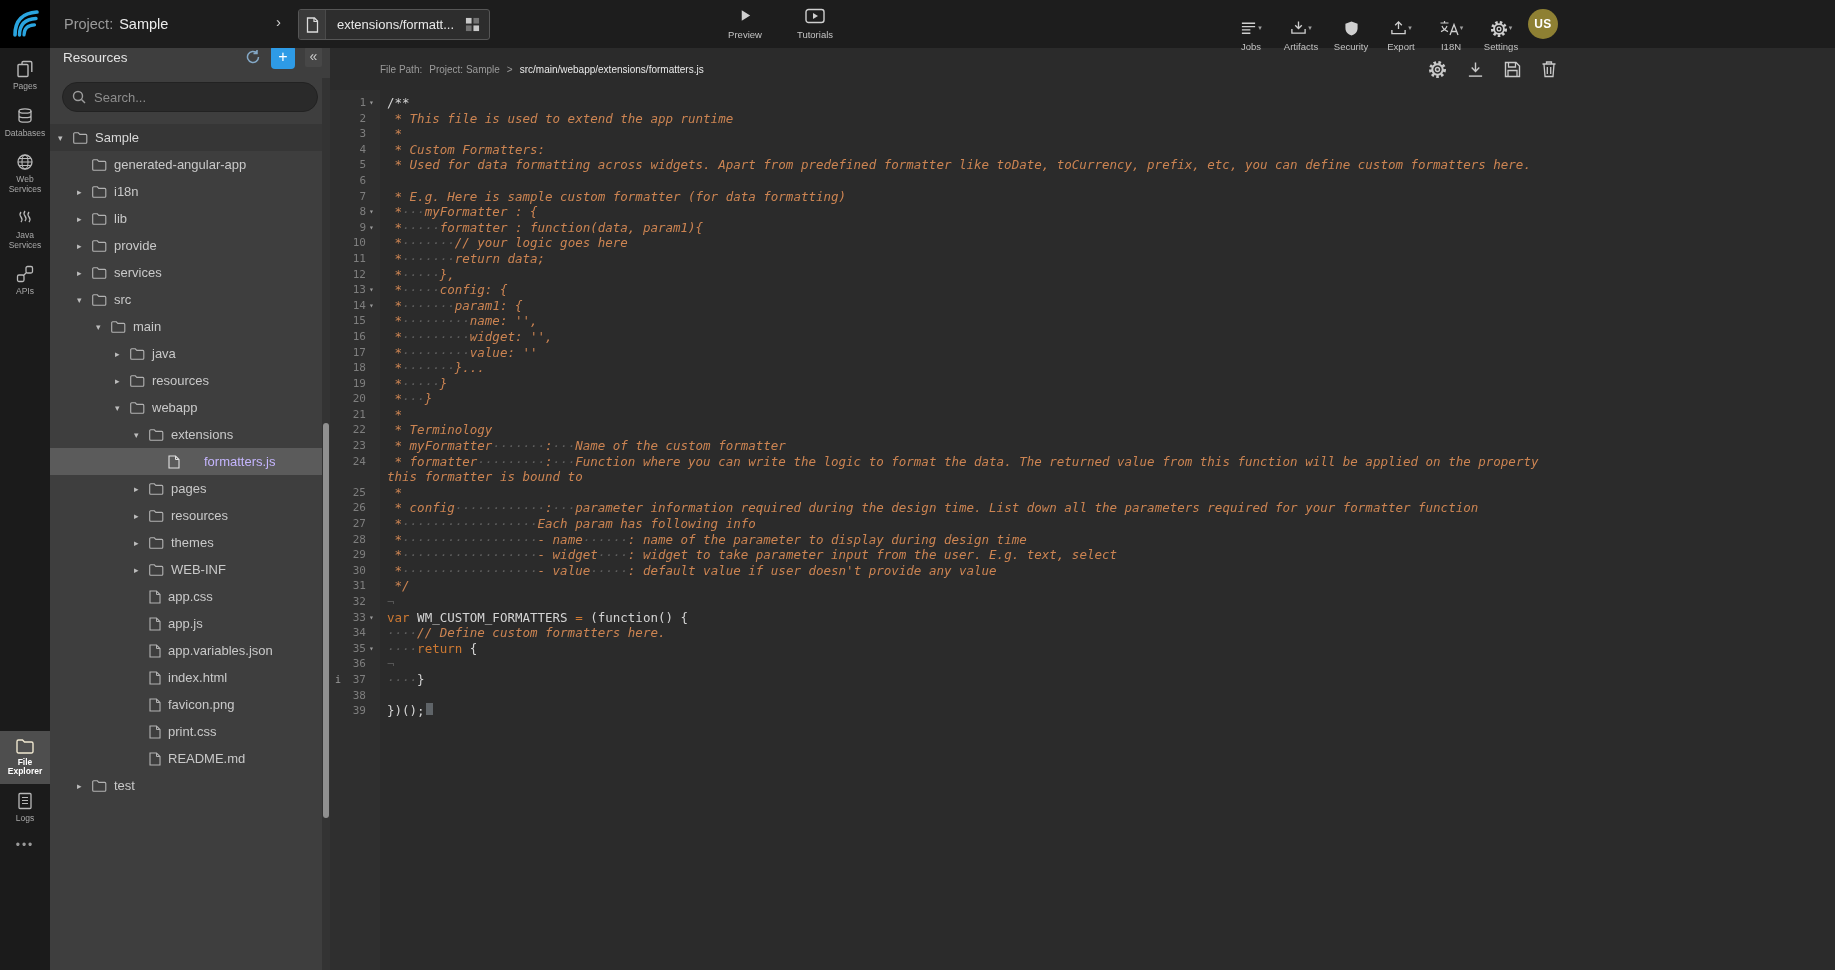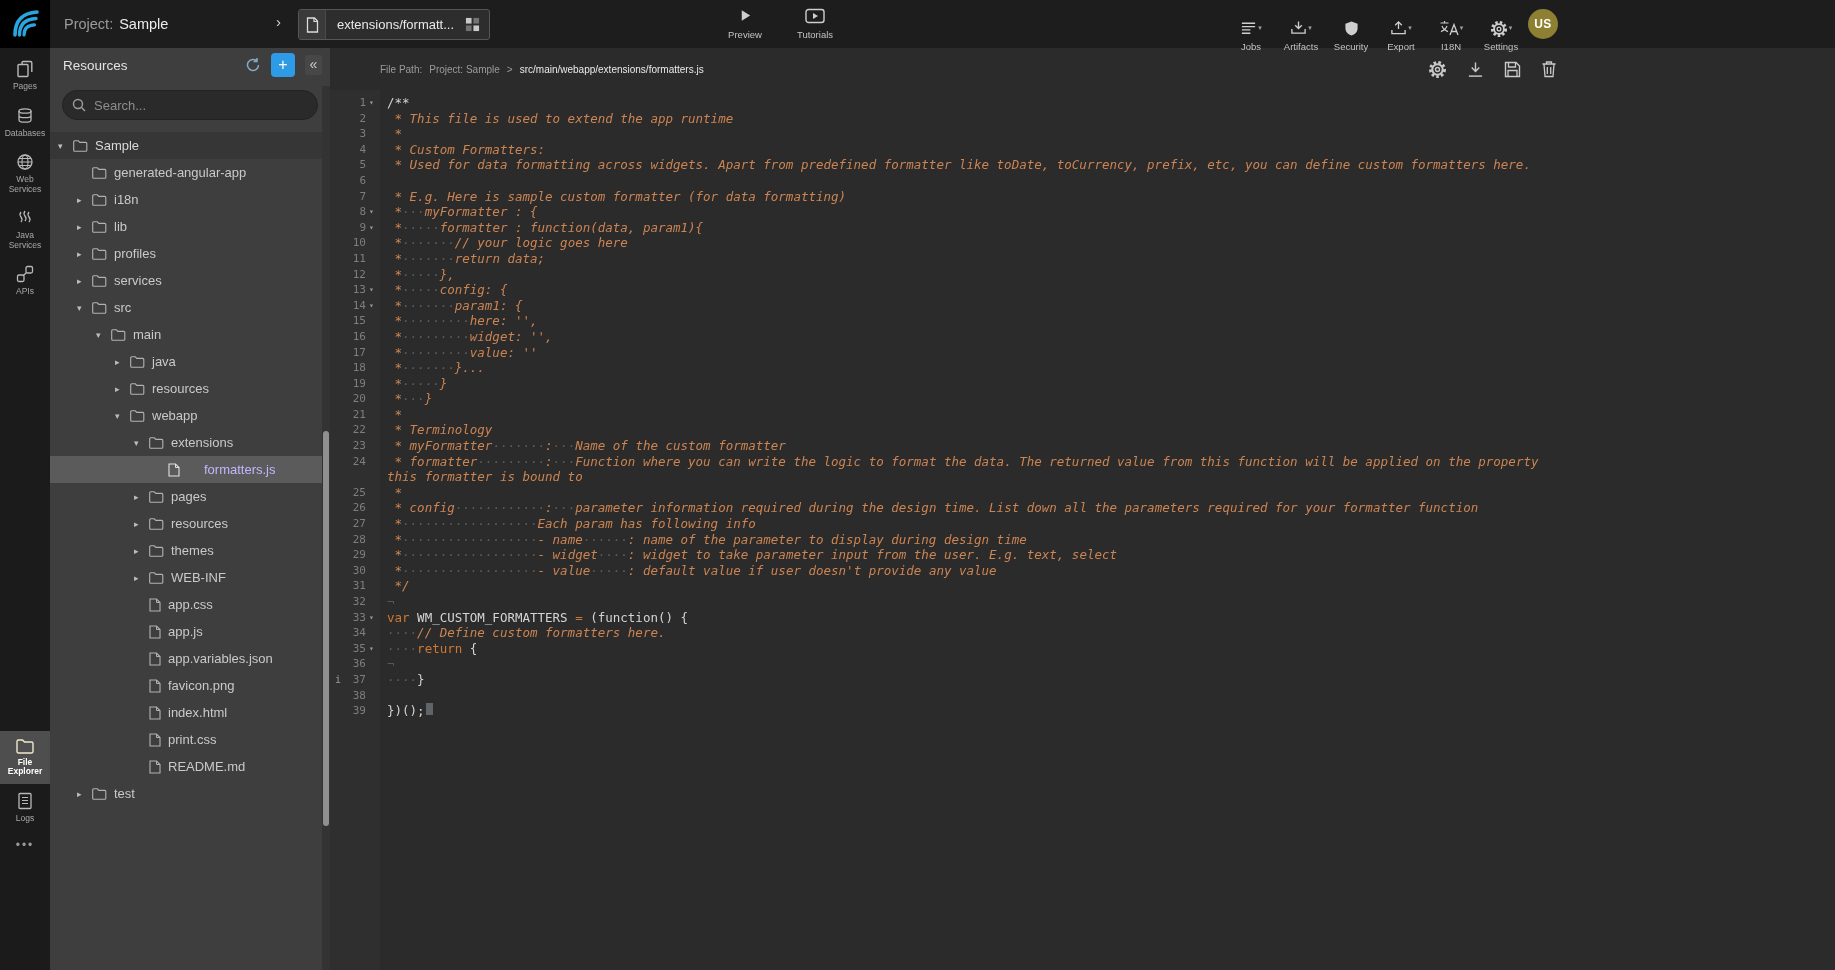--- a/index.html
+++ b/index.html
@@ -32,21 +32,21 @@
 .rail{position:absolute;top:48px;left:0;width:50px;bottom:0;background:#1b1b1b;display:flex;flex-direction:column;z-index:5;}
 #rail-top{padding-top:4px;}
 .rail-item{width:50px;padding:8px 2px 7px;display:flex;flex-direction:column;align-items:center;gap:4px;color:#b9b9b9;cursor:pointer;}
 .rail-lab{font-size:8.5px;line-height:9.5px;color:#a8a8a8;text-align:center;}
 .rail-item.active{background:#4e4e4e;color:#efe7cf;}
 .rail-item.active .rail-lab{color:#fff;font-weight:bold;}
 #rail-bottom{margin-top:auto;}
 .rail-dots{color:#9a9a9a;font-size:12px;text-align:center;padding:8px 0 118px;letter-spacing:2px;cursor:pointer;}
 
 
-.resources{position:absolute;top:44px;left:50px;width:280px;bottom:0;background:#3e3e3e;z-index:4;}
+.resources{position:absolute;top:36px;left:50px;width:280px;bottom:0;background:#3e3e3e;z-index:4;}
 .res-header{height:42px;display:flex;align-items:center;padding:0 8px 0 13px;}
 .res-title{flex:1;font-size:13.5px;color:#e3e3e3;}
 .res-refresh{color:#84a8c6;margin-right:10px;cursor:pointer;}
 .res-add{width:24px;height:24px;border-radius:4px;border:none;background:#2e9be6;color:#fff;font-size:16px;line-height:22px;text-align:center;cursor:pointer;font-family:inherit;}
 .res-collapse{margin-left:10px;width:17px;height:20px;background:#474747;border-radius:2px;color:#cdcdcd;font-size:14px;line-height:19px;text-align:center;cursor:pointer;}
 .res-search{margin:4px 12px 0;position:relative;}
 .res-search .icon{position:absolute;left:10px;top:8px;color:#9d9d9d;}
 .search-input{width:100%;height:30px;background:#2a2a2a;border:1px solid #222;border-radius:15px;padding:0 10px 0 31px;color:#ddd;font-size:13px;font-family:inherit;outline:none;}
 .search-input::placeholder{color:#8d8d8d;}
 #tree{margin-top:12px;}
@@ -346,21 +346,21 @@
         </span>
         <span class="tree-label">lib</span>
       </div>
       <div class="tree-row" style="padding-left: 27px;">
         <span class="chev">▸</span>
         <span class="icon">
           <svg width="15" height="12" viewBox="0 0 15 12">
             <path d="M0.7 1.8 A1 1 0 0 1 1.7 0.8 h3.6 l1.5 1.6 h6 a1 1 0 0 1 1 1 v6.8 a1 1 0 0 1 -1 1 H1.7 a1 1 0 0 1 -1 -1 z" fill="none" stroke="currentColor" stroke-width="1.1"></path>
           </svg>
         </span>
-        <span class="tree-label">profiles</span>
+        <span class="tree-label">provide</span>
       </div>
       <div class="tree-row" style="padding-left: 27px;">
         <span class="chev">▸</span>
         <span class="icon">
           <svg width="15" height="12" viewBox="0 0 15 12">
             <path d="M0.7 1.8 A1 1 0 0 1 1.7 0.8 h3.6 l1.5 1.6 h6 a1 1 0 0 1 1 1 v6.8 a1 1 0 0 1 -1 1 H1.7 a1 1 0 0 1 -1 -1 z" fill="none" stroke="currentColor" stroke-width="1.1"></path>
           </svg>
         </span>
         <span class="tree-label">services</span>
       </div>
@@ -495,31 +495,31 @@
         <span class="tree-label">app.variables.json</span>
       </div>
       <div class="tree-row" style="padding-left: 84px;">
         <span class="chev"></span>
         <span class="icon">
           <svg width="12" height="14" viewBox="0 0 12 14">
             <path d="M1 1 h6.5 L11 4.5 V13 H1 z" fill="none" stroke="currentColor" stroke-width="1.1"></path>
             <path d="M7.5 1 v3.5 H11" fill="none" stroke="currentColor" stroke-width="1"></path>
           </svg>
         </span>
-        <span class="tree-label">favicon.png</span>
+        <span class="tree-label">index.html</span>
       </div>
       <div class="tree-row" style="padding-left: 84px;">
         <span class="chev"></span>
         <span class="icon">
           <svg width="12" height="14" viewBox="0 0 12 14">
             <path d="M1 1 h6.5 L11 4.5 V13 H1 z" fill="none" stroke="currentColor" stroke-width="1.1"></path>
             <path d="M7.5 1 v3.5 H11" fill="none" stroke="currentColor" stroke-width="1"></path>
           </svg>
         </span>
-        <span class="tree-label">index.html</span>
+        <span class="tree-label">favicon.png</span>
       </div>
       <div class="tree-row" style="padding-left: 84px;">
         <span class="chev"></span>
         <span class="icon">
           <svg width="12" height="14" viewBox="0 0 12 14">
             <path d="M1 1 h6.5 L11 4.5 V13 H1 z" fill="none" stroke="currentColor" stroke-width="1.1"></path>
             <path d="M7.5 1 v3.5 H11" fill="none" stroke="currentColor" stroke-width="1"></path>
           </svg>
         </span>
         <span class="tree-label">print.css</span>
@@ -688,21 +688,21 @@
           <span class="num">14</span>
           <span class="fold">▾</span>
         </div>
         <div class="code"><span class="s-c"> *</span><span class="s-w">·······</span><span class="s-c">param1: {</span></div>
       </div>
       <div class="cl">
         <div class="gut">
           <span class="num">15</span>
           <span class="fold"></span>
         </div>
-        <div class="code"><span class="s-c"> *</span><span class="s-w">·········</span><span class="s-c">here: '',</span></div>
+        <div class="code"><span class="s-c"> *</span><span class="s-w">·········</span><span class="s-c">name: '',</span></div>
       </div>
       <div class="cl">
         <div class="gut">
           <span class="num">16</span>
           <span class="fold"></span>
         </div>
         <div class="code"><span class="s-c"> *</span><span class="s-w">·········</span><span class="s-c">widget: '',</span></div>
       </div>
       <div class="cl">
         <div class="gut">

